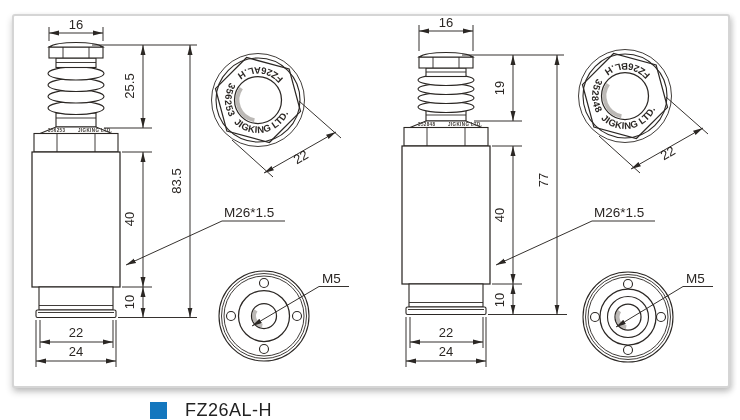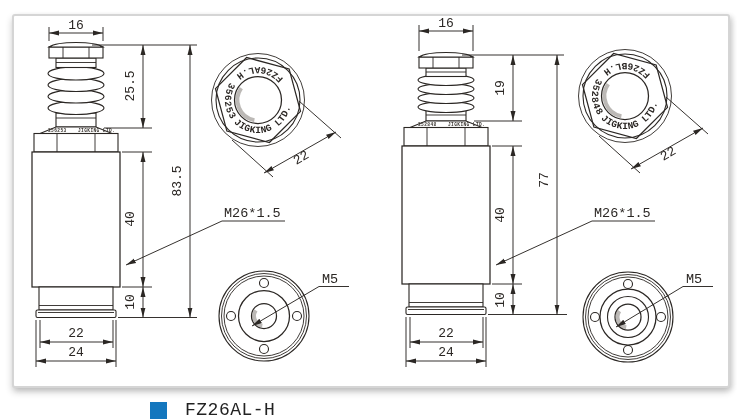--- a/index.html
+++ b/index.html
@@ -1,17 +1,17 @@
 <!DOCTYPE html>
 <html><head>
 <meta charset="utf-8">
 <style>
   html,body{margin:0;padding:0;background:#fff;width:740px;height:420px;overflow:hidden;
     font-family:"Liberation Sans", sans-serif;}
-  .stage{position:relative;width:740px;height:420px;font-family:Liberation Mono, monospace;}
+  .stage{position:relative;width:740px;height:420px;}
   .panel{position:absolute;left:12px;top:14px;width:714px;height:370px;background:#fff;
     border:2px solid #d5d5d5;border-radius:3px;
     box-shadow:0 4px 7px rgba(0,0,0,.20), 3px 2px 5px rgba(0,0,0,.10);}
   svg.draw{position:absolute;left:0;top:0;}
   
   .ln{stroke:#2b2724;fill:none;stroke-width:1.1;}
   .lnw{stroke:#2b2724;fill:#ffffff;stroke-width:1.1;}
   .thin{stroke-width:0.9;}
   .med{stroke-width:1.25;}
   .dim{stroke:#2b2724;stroke-width:0.95;fill:none;}

